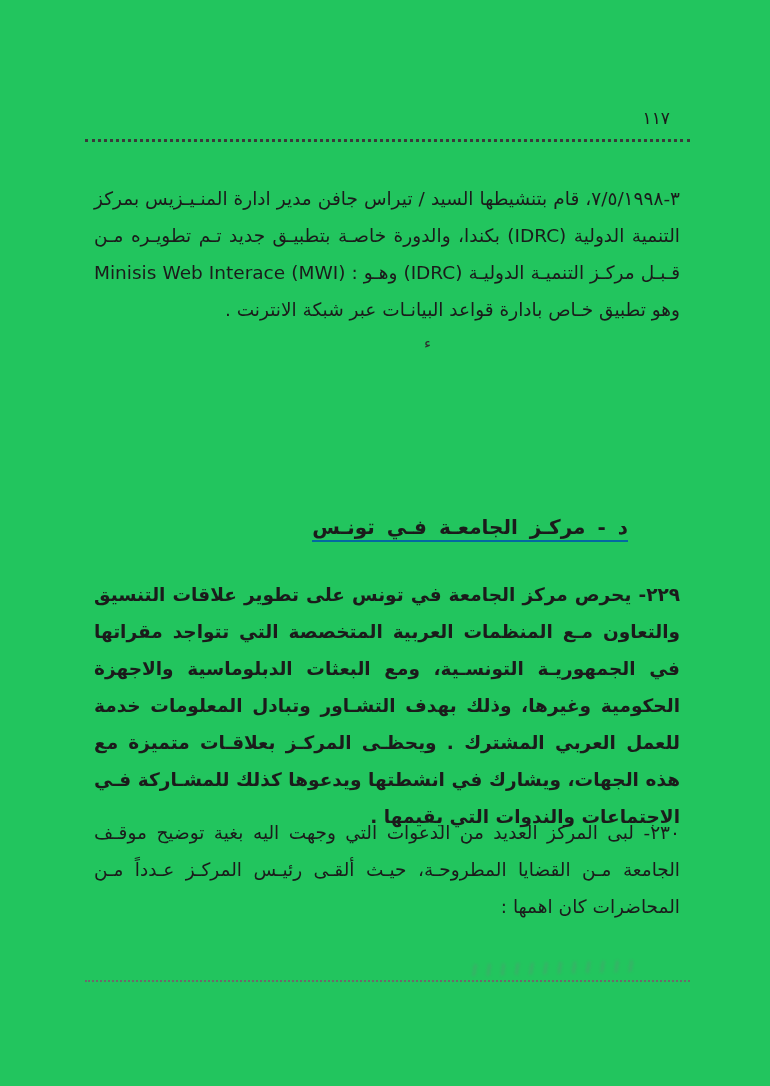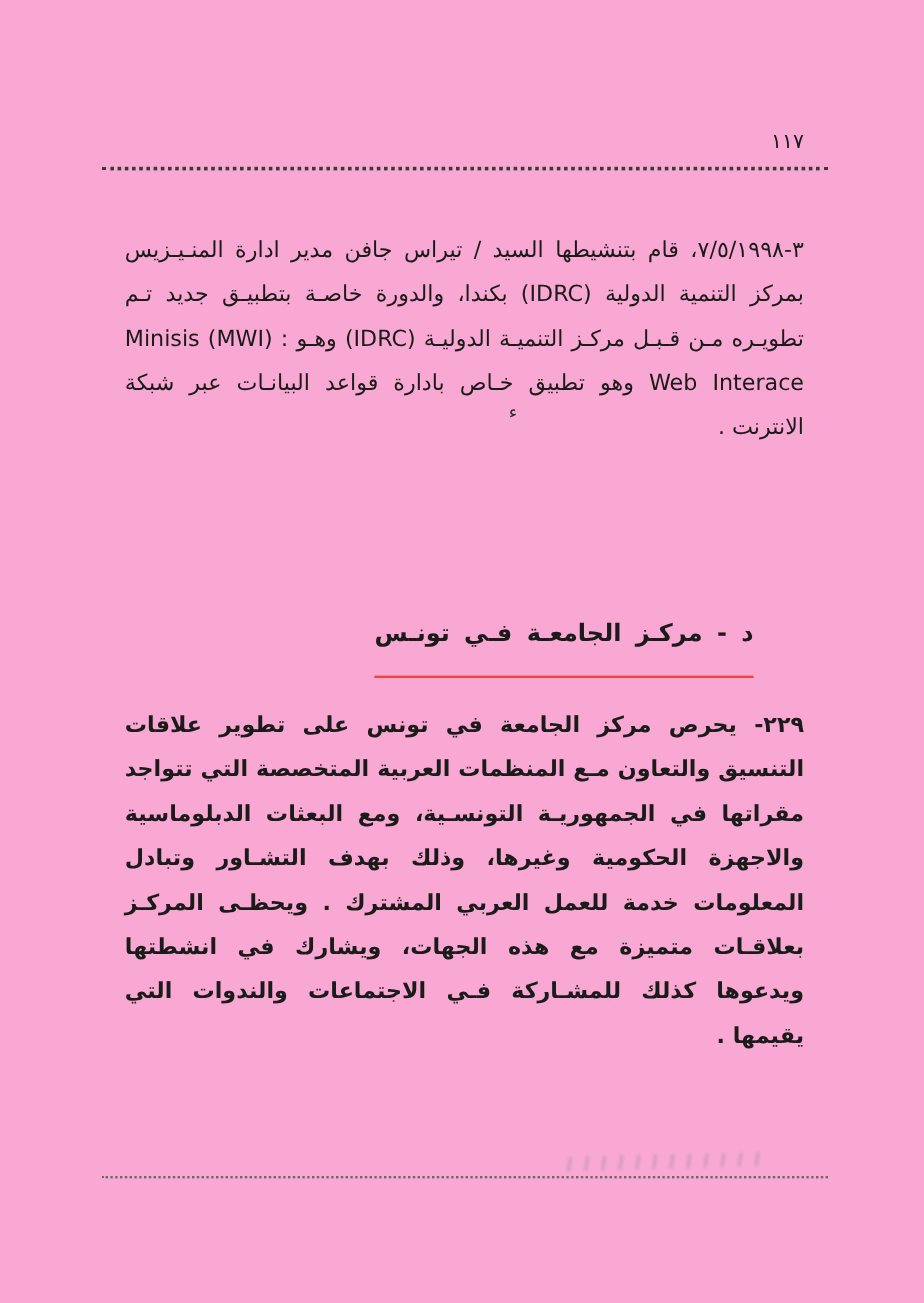--- a/index.html
+++ b/index.html
@@ -4,21 +4,21 @@
 <style>
   html, body {
     margin: 0;
     padding: 0;
     background: #ffffff;
   }
   .page {
     position: relative;
     width: 770px;
     height: 1086px;
-    background: #f9a8d4;
+    background: #22c55e;
     overflow: hidden;
     font-family: "DejaVu Sans", "Liberation Sans", sans-serif;
     color: #1b1b1b;
   }
   .page-number {
     position: absolute;
     top: 108px;
     right: 100px;
     font-size: 17px;
     letter-spacing: 3px;
@@ -37,21 +37,21 @@
     border-top: 2px dotted #6a6a6a;
   }
   .block {
     position: absolute;
     left: 86px;
     right: 82px;
     direction: rtl;
     text-align: justify;
     font-size: 18.5px;
     line-height: 37px;
-    margin: 18px;
+    margin: 8px;
   }
   .para-continuation { top: 172px; }
   .bullet-para { top: 372px; }
   .para-229 { top: 568px; font-weight: bold; }
   .para-230 { top: 806px; }
   .bullet-glyph {
     font-size: 12px;
     position: relative;
     top: -3px;
     margin-left: 10px;
@@ -62,22 +62,22 @@
     right: 142px;
     direction: rtl;
     text-align: right;
     font-size: 20px;
     font-weight: bold;
     margin: 0;
     word-spacing: 5px;
   }
   .heading-text {
     display: inline-block;
-    border-bottom: 2px solid #ef4444;
-    padding-bottom: 24px;
+    border-bottom: 2px solid #0369a1;
+    padding-bottom: 1px;
     text-align: center;
   }
   .stray {
     position: absolute;
     top: 334px;
     left: 424px;
     font-size: 15px;
     color: #2e2e2e;
     direction: rtl;
   }
@@ -109,18 +109,19 @@
 
   <p class="block para-continuation">٣-٧/٥/١٩٩٨، قام بتنشيطها السيد / تيراس جافن مدير ادارة المنـيـزيس بمركز التنمية الدولية (IDRC) بكندا، والدورة خاصـة بتطبيـق جديد تـم تطويـره مـن قـبـل مركـز التنميـة الدوليـة (IDRC) وهـو : (MWI) Minisis Web Interace وهو تطبيق خـاص بادارة قواعد البيانـات عبر شبكة الانترنت .</p>
 
   <span class="stray">ء</span>
 
 
   <h2 class="heading"><span class="heading-text">د - مركـز الجامعـة فـي تونـس</span></h2>
 
   <p class="block para-229">٢٢٩- يحرص مركز الجامعة في تونس على تطوير علاقات التنسيق والتعاون مـع المنظمات العربية المتخصصة التي تتواجد مقراتها في الجمهوريـة التونسـية، ومع البعثات الدبلوماسية والاجهزة الحكومية وغيرها، وذلك بهدف التشـاور وتبادل المعلومات خدمة للعمل العربي المشترك . ويحظـى المركـز بعلاقـات متميزة مع هذه الجهات، ويشارك في انشطتها ويدعوها كذلك للمشـاركة فـي الاجتماعات والندوات التي يقيمها .</p>
 
+  <p class="block para-230">٢٣٠- لبى المركز العديد من الدعوات التي وجهت اليه بغية توضيح موقـف الجامعة مـن القضايا المطروحـة، حيـث ألقـى رئيـس المركـز عـدداً مـن المحاضرات كان اهمها :</p>
 
   <div class="smudge"></div>
 
   <div class="rule rule-bottom"></div>
 
 </div>
 
 </body></html>

